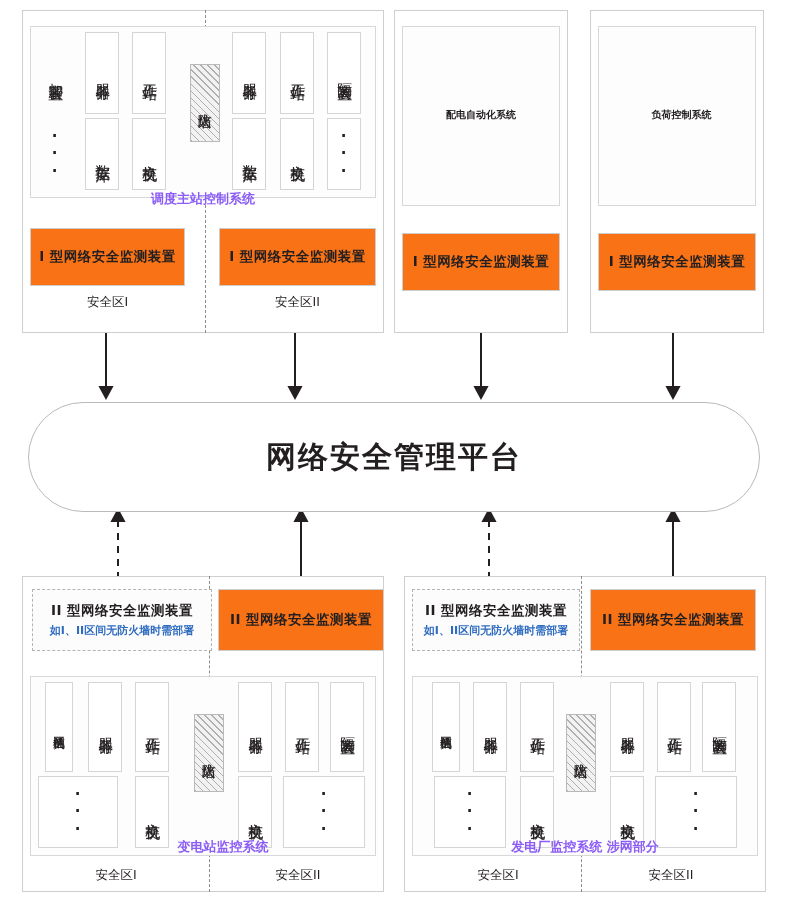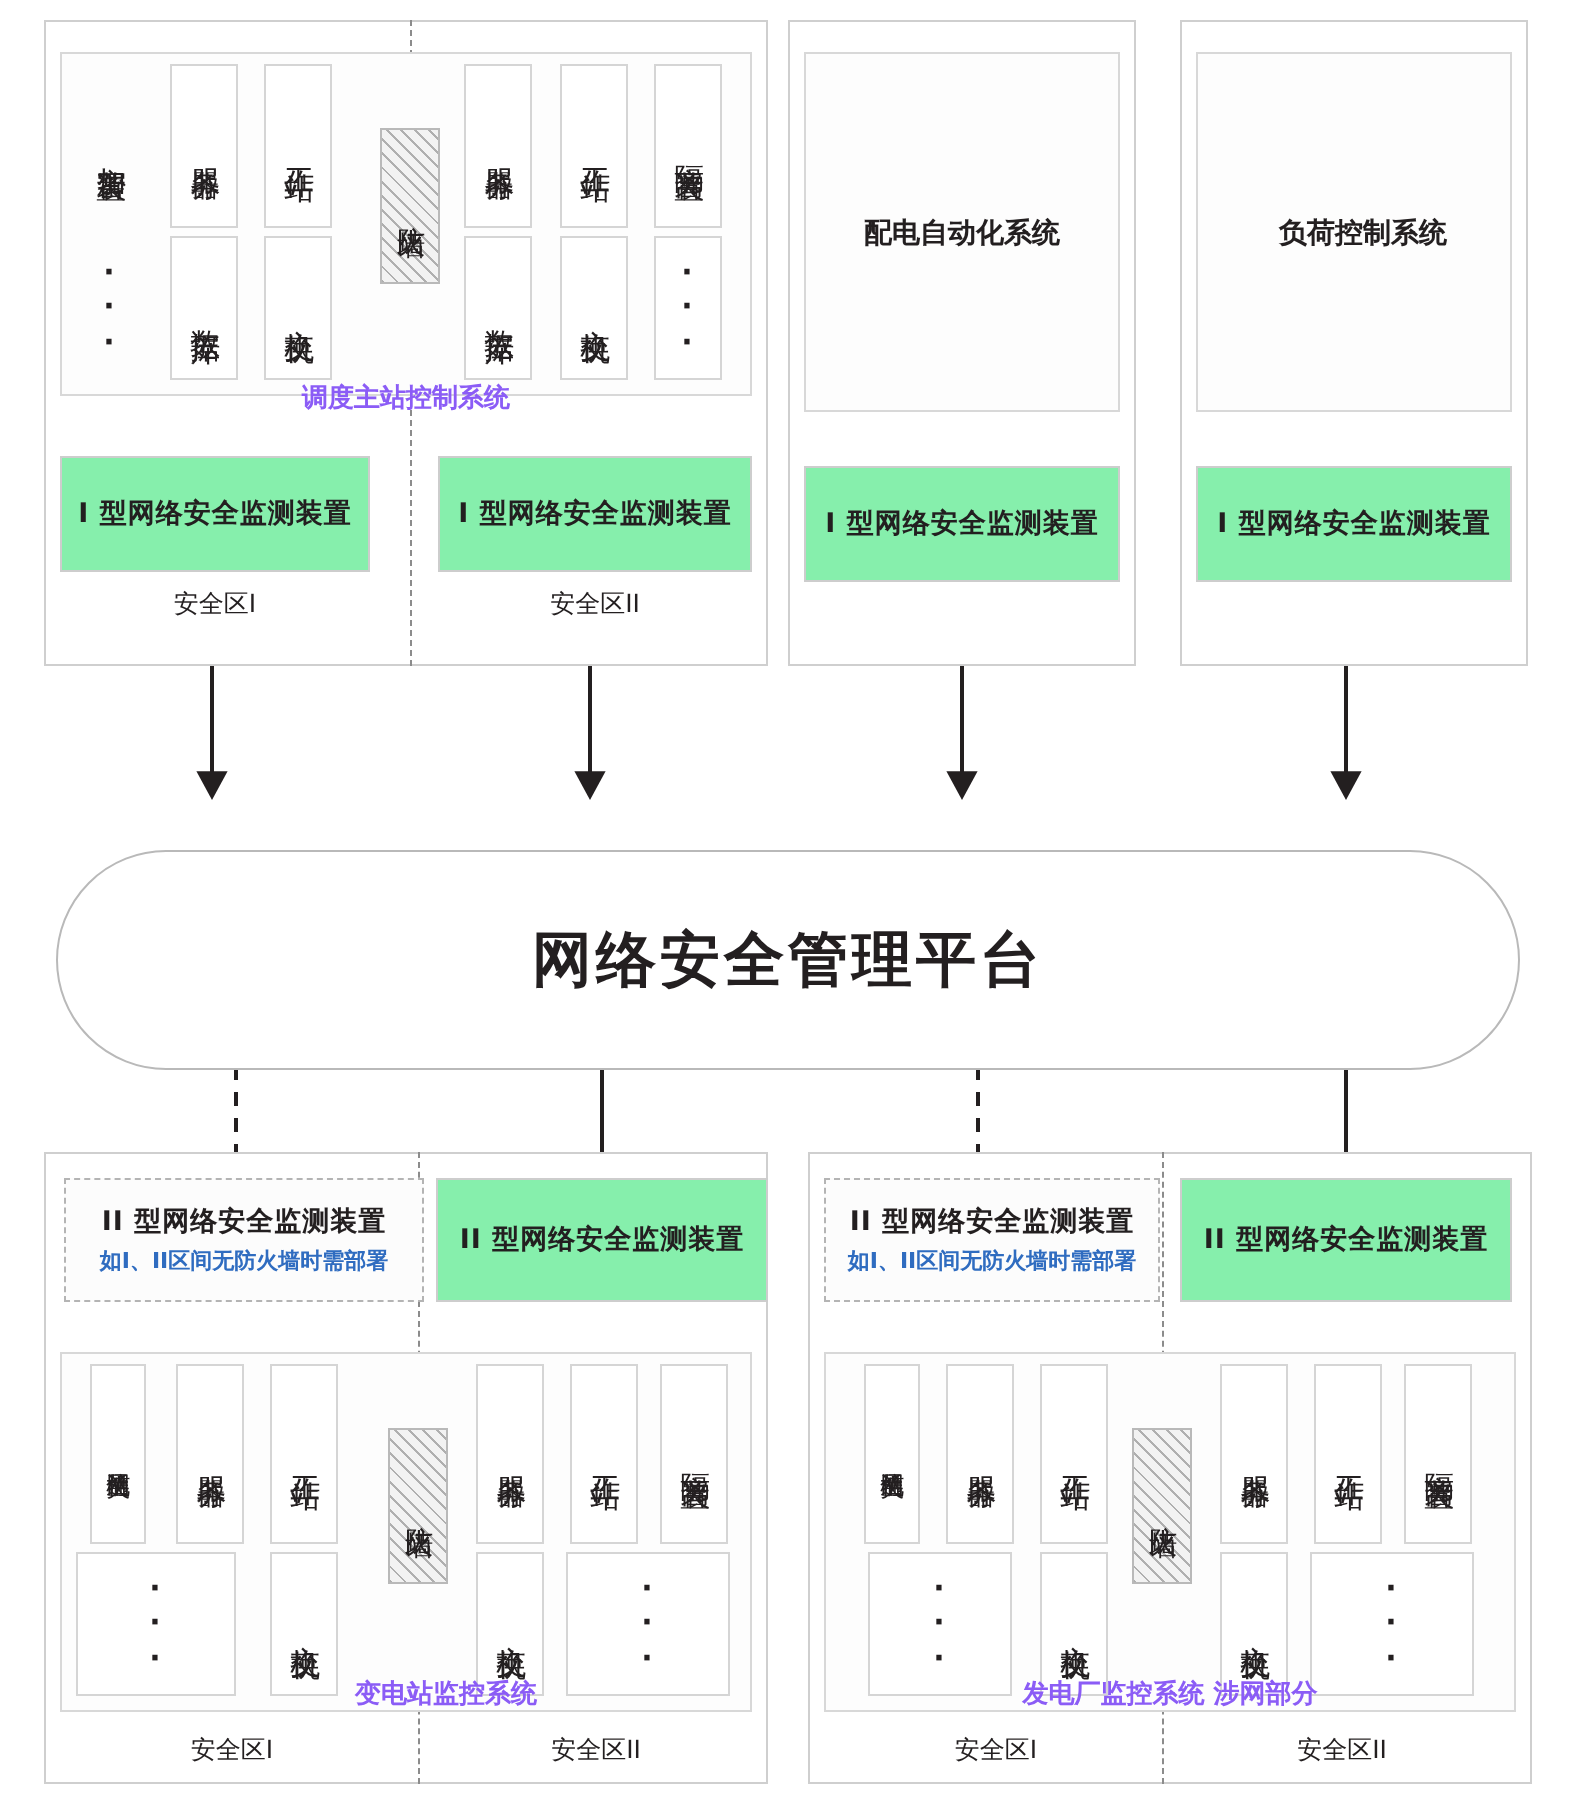--- a/index.html
+++ b/index.html
@@ -30,21 +30,21 @@
   }
   .inner-panel {
     position: absolute;
     border: 1px solid #d8d8d8;
     background: #fdfdfd;
     box-sizing: border-box;
   }
   .devbox {
     position: absolute;
     border: 1px solid #cdcdcd;
-    background: #86efac;
+    background: #f97316;
     box-sizing: border-box;
     display: flex;
     flex-direction: column;
     align-items: center;
     justify-content: center;
     font-size: 13.5px;
     font-weight: bold;
     letter-spacing: .5px;
     color: #231f20;
   }
@@ -107,21 +107,21 @@
   .zonelabel {
     position: absolute;
     text-align: center;
     font-size: 12.5px;
     color: #231f20;
     white-space: nowrap;
   }
   .plain-label {
     position: absolute;
     text-align: center;
-    font-size: 14px;
+    font-size: 10px;
     font-weight: bold;
     color: #231f20;
     white-space: nowrap;
   }
   
   .zonedivider {
     position: absolute;
     width: 0;
     border-left: 1px dashed #8c8c8c;
   }
@@ -262,21 +262,21 @@
 
   <div class="panel" style="left:590px; top:10px; width:174px; height:323px;"></div>
   <div class="inner-panel" style="left:598px; top:26px; width:158px; height:180px;">
   </div>
   <div class="plain-label" style="left:598px; top:108px; width:167px;">负荷控制系统</div>
   <div class="devbox" style="left:598px; top:233px; width:158px; height:58px;">
     <span>I 型网络安全监测装置</span>
     </div>
 
   <div class="platform" style="left:28px; top:402px; width:732px; height:110px;
-              border-radius:58px;margin-top:23px;">
+              border-radius:58px;">
     <span>网络安全管理平台</span>
   </div>
 
   <div class="panel" style="left:22px; top:576px; width:362px; height:316px;"></div>
   <div class="zonedivider" style="left:209px; top:576px; height:316px;"></div>
 
   <div class="devbox dashed" style="left:32px; top:589px; width:180px; height:62px;">
     <span>II 型网络安全监测装置</span>
     <span class="note" style="color:#2f6cc0;">如I、II区间无防火墙时需部署</span>
   </div>

